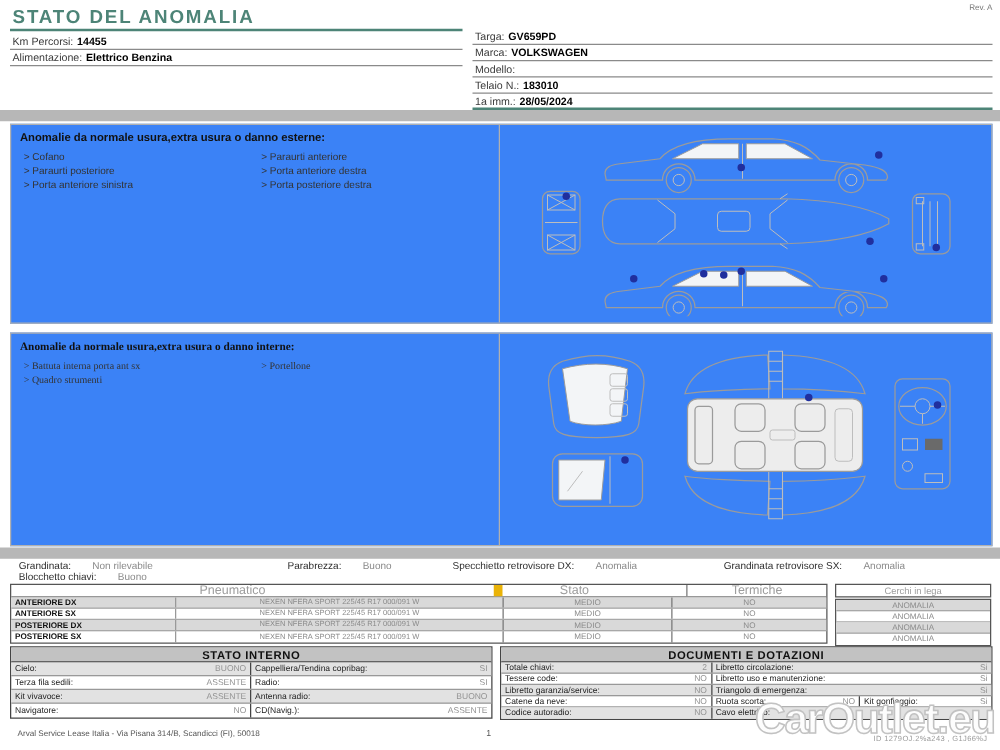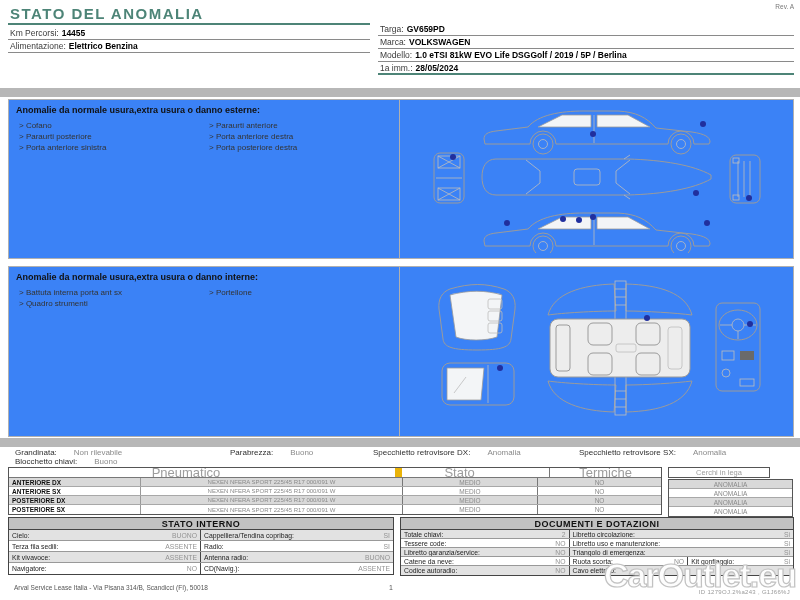--- a/index.html
+++ b/index.html
@@ -30,33 +30,33 @@
   .panel-divider { position:absolute; left:390px; top:0; bottom:0; width:1px; background:#b0b0b0; }
   .panel-title { position:absolute; left:7px; top:5px; font-size:9px; font-weight:bold; color:#111; }
   .item { position:absolute; font-size:8px; color:#333; line-height:11px; white-space:nowrap; }
 
   
   .sum-pair { font-size:8px; white-space:nowrap; color:#2e2e2e; }
   .sum-pair span.v { color:#8a8a8a; margin-left:17px; }
 
   
   .tyre-main { left:8px; top:467px; width:654px; border:1px solid #555; }
-  .tyre-hrow { display:flex; height:10px; border-bottom:1px solid #777; color:#9d9d9d; font-size:13px;gap:32px; }
+  .tyre-hrow { display:flex; height:10px; border-bottom:1px solid #777; color:#9d9d9d; font-size:10px;gap:32px; }
   .tyre-hrow div { display:flex; align-items:center; justify-content:center; }
   .th-pneu { width:393px; }
   .th-stato { width:135px; border-left:7px solid #eab308; }
   .th-term { width:124px; border-left:1px solid #777; }
   .tyre-row { display:flex; height:9px; border-bottom:1px solid #a8a8a8; }
   .tyre-row:last-child { border-bottom:none; }
   .tyre-row.alt { background:#d9d9d9; }
   .td-pos  { width:131px; font-size:6.5px; font-weight:bold; color:#111; display:flex; align-items:center; padding-left:3px; }
   .td-spec { width:262px; font-size:6px; color:#8a8a8a; display:flex; align-items:center; justify-content:center; border-left:1px solid #999; }
   .td-stato{ width:135px; font-size:6.5px; color:#8a8a8a; display:flex; align-items:center; justify-content:center; border-left:1px solid #777; }
   .td-term { width:124px; font-size:6.5px; color:#8a8a8a; display:flex; align-items:center; justify-content:center; border-left:1px solid #777; }
-  .cerchi-head { left:668px; top:467px; width:102px; height:11px; border:1px solid #555;
+  .cerchi-head { left:668px; top:467px; width:125px; height:11px; border:1px solid #555;
                  font-size:7.5px; color:#9d9d9d; display:flex; align-items:center; justify-content:center; }
   .cerchi-box { left:668px; top:479px; width:125px; border:1px solid #555; }
   .cerchi-row { height:9px; font-size:6.5px; color:#8a8a8a; display:flex; align-items:center; justify-content:center; border-bottom:1px solid #a8a8a8; }
   .cerchi-row:last-child { border-bottom:none; }
   .cerchi-row.alt { background:#d9d9d9; }
 
   
   .btable { border:1px solid #444; }
   .btable-header { height:12px; background:#c2c2c2; border-bottom:1px solid #444;
                    font-size:9px; font-weight:bold; color:#111; letter-spacing:0.5px;
@@ -110,21 +110,24 @@
     <div class="hrow">
       <span>Targa:</span>
       <b>GV659PD</b>
     </div>
     <div class="hrow">
       <span>Marca:</span>
       <b>VOLKSWAGEN</b>
     </div>
     <div class="hrow">
       <span>Modello:</span>
-      <b>1.0 eTSI 81kW EVO Life DSGGolf / 2019 / 5P / Berlina</b>
+    </div>
+    <div class="hrow">
+      <span>Telaio N.:</span>
+      <b>183010</b>
     </div>
     <div class="hrow teal-rule">
       <span>1a imm.:</span>
       <b>28/05/2024</b>
     </div>
   </div>
 
   <div class="abs graybar" style="top:88px;"></div>
 
   <div class="abs panel" style="left:8px; top:99px; width:786px; height:160px;">
@@ -196,21 +199,21 @@
     <circle class="dmg" cx="47" cy="56" r="3"></circle>
     <circle class="dmg" cx="290" cy="92" r="3"></circle>
     <circle class="dmg" cx="343" cy="97" r="3"></circle>
     <circle class="dmg" cx="101" cy="122" r="3"></circle>
     <circle class="dmg" cx="157" cy="118" r="3"></circle>
     <circle class="dmg" cx="173" cy="119" r="3"></circle>
     <circle class="dmg" cx="187" cy="116" r="3"></circle>
     <circle class="dmg" cx="301" cy="122" r="3"></circle>
   </svg>
 
-  <div class="abs panel" style="left:8px; top:266px; width:786px; height:171px;">
+  <div class="abs panel" style="left:8px; top:266px; width:786px; height:171px;font-family:Liberation Serif, serif;">
     <div class="panel-divider"></div>
     <div class="panel-title">Anomalie da normale usura,extra usura o danno interne:</div>
     <div class="item" style="left:10px; top:20px;">&gt; Battuta interna porta ant sx</div>
     <div class="item" style="left:10px; top:31px;">&gt; Quadro strumenti</div>
     <div class="item" style="left:200px; top:20px;">&gt; Portellone</div>
   </div>
 
   <svg class="abs" style="left:406px; top:273px;" width="380" height="160" viewBox="0 0 380 160">
 
     <g transform="translate(32,10)">
@@ -269,25 +272,25 @@
   </svg>
 
   <div class="abs graybar" style="top:438px;"></div>
 
   <div class="abs sum-pair" style="left:15px; top:448px;">
     <span>Grandinata:</span><span class="v">Non rilevabile</span>
   </div>
   <div class="abs sum-pair" style="left:230px; top:448px;">
     <span>Parabrezza:</span><span class="v">Buono</span>
   </div>
-  <div class="abs sum-pair" style="left:373px; top:448px;text-align:right;">
+  <div class="abs sum-pair" style="left:362px; top:448px;text-align:right;">
     <span>Specchietto retrovisore DX:</span><span class="v">Anomalia</span>
   </div>
   <div class="abs sum-pair" style="left:579px; top:448px;">
-    <span>Specchietto retrovisore SX:</span><span class="v">Anomalia</span>
+    <span>Grandinata retrovisore SX:</span><span class="v">Anomalia</span>
   </div>
   <div class="abs sum-pair" style="left:15px; top:457px;">
     <span>Blocchetto chiavi:</span><span class="v">Buono</span>
   </div>
 
   <div class="abs tyre-main">
     <div class="tyre-hrow">
       <div class="th-pneu">Pneumatico</div>
       <div class="th-stato">Stato</div>
       <div class="th-term">Termiche</div>

